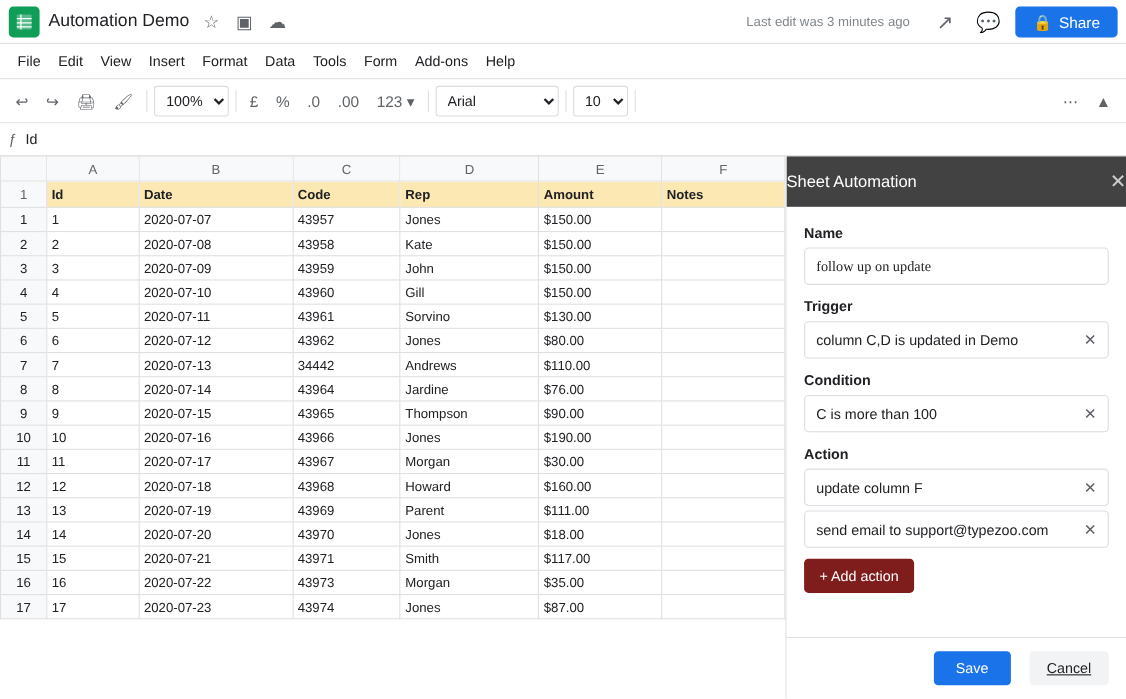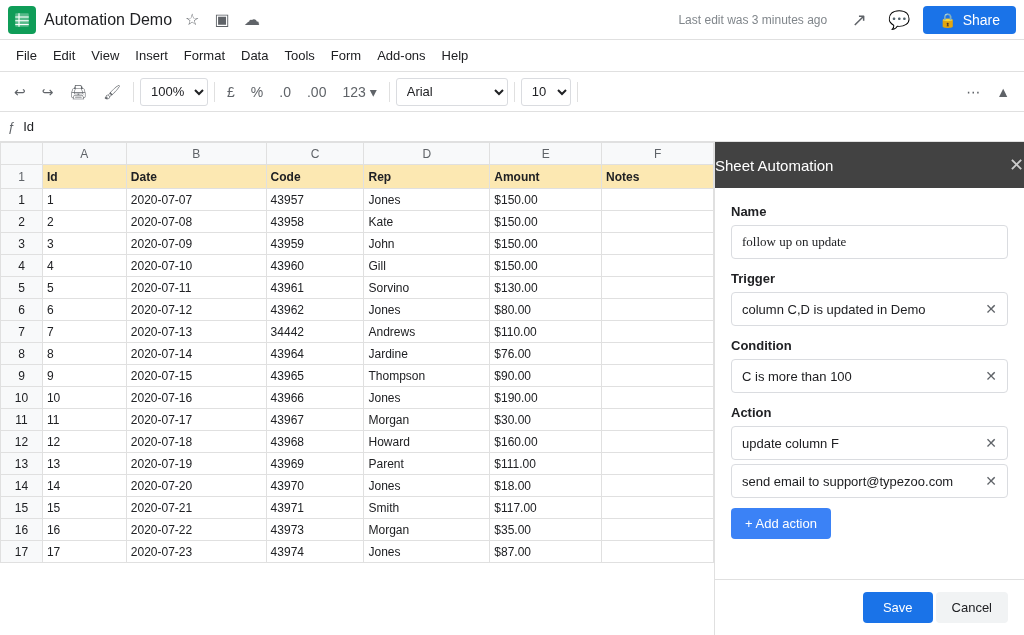--- a/index.html
+++ b/index.html
@@ -99,32 +99,32 @@
       width: 100%; border: 1px solid #dadce0; border-radius: 4px;
       padding: 8px 10px; font-size: 13px; color: #202124; outline: none; font-family: Liberation Serif, serif;
     }
     .panel-chip {
       display: flex; align-items: center; justify-content: space-between;
       border: 1px solid #dadce0; border-radius: 4px; padding: 8px 10px;
       font-size: 13px; color: #202124; margin-bottom: 4px;
     }
     .chip-x { cursor: pointer; color: #5f6368; font-size: 14px; }
     .add-action-btn {
-      background: #3b82f6; color: white; border: none; border-radius: 4px;
+      background: #7f1d1d; color: white; border: none; border-radius: 4px;
       padding: 8px 14px; font-size: 13px; cursor: pointer; display: flex; align-items: center; gap: 4px;
       margin-top: 10px;
     }
-    .panel-footer { display: flex; justify-content: flex-end; gap: 3px; padding: 12px 16px; border-top: 1px solid #e0e0e0; }
+    .panel-footer { display: flex; justify-content: flex-end; gap: 17px; padding: 12px 16px; border-top: 1px solid #e0e0e0; }
     .btn-save {
       background: #1a73e8; color: white; border: none; border-radius: 4px;
       padding: 8px 20px; font-size: 13px; cursor: pointer;
     }
     .btn-cancel {
       background: #f1f3f4; color: #202124; border: none; border-radius: 4px;
-      padding: 8px 16px; font-size: 13px; cursor: pointer;
+      padding: 8px 16px; font-size: 13px; cursor: pointer; text-decoration: underline;
     }
   </style>
 </head>
 <body>
 
 <div class="title-bar">
   <div class="app-icon">
     <svg viewBox="0 0 24 24">
         <rect x="3" y="3" width="18" height="18" rx="1" fill="white" opacity="0.3"></rect>
         <line x1="3" y1="8" x2="21" y2="8" stroke="white" stroke-width="1.5"></line>

